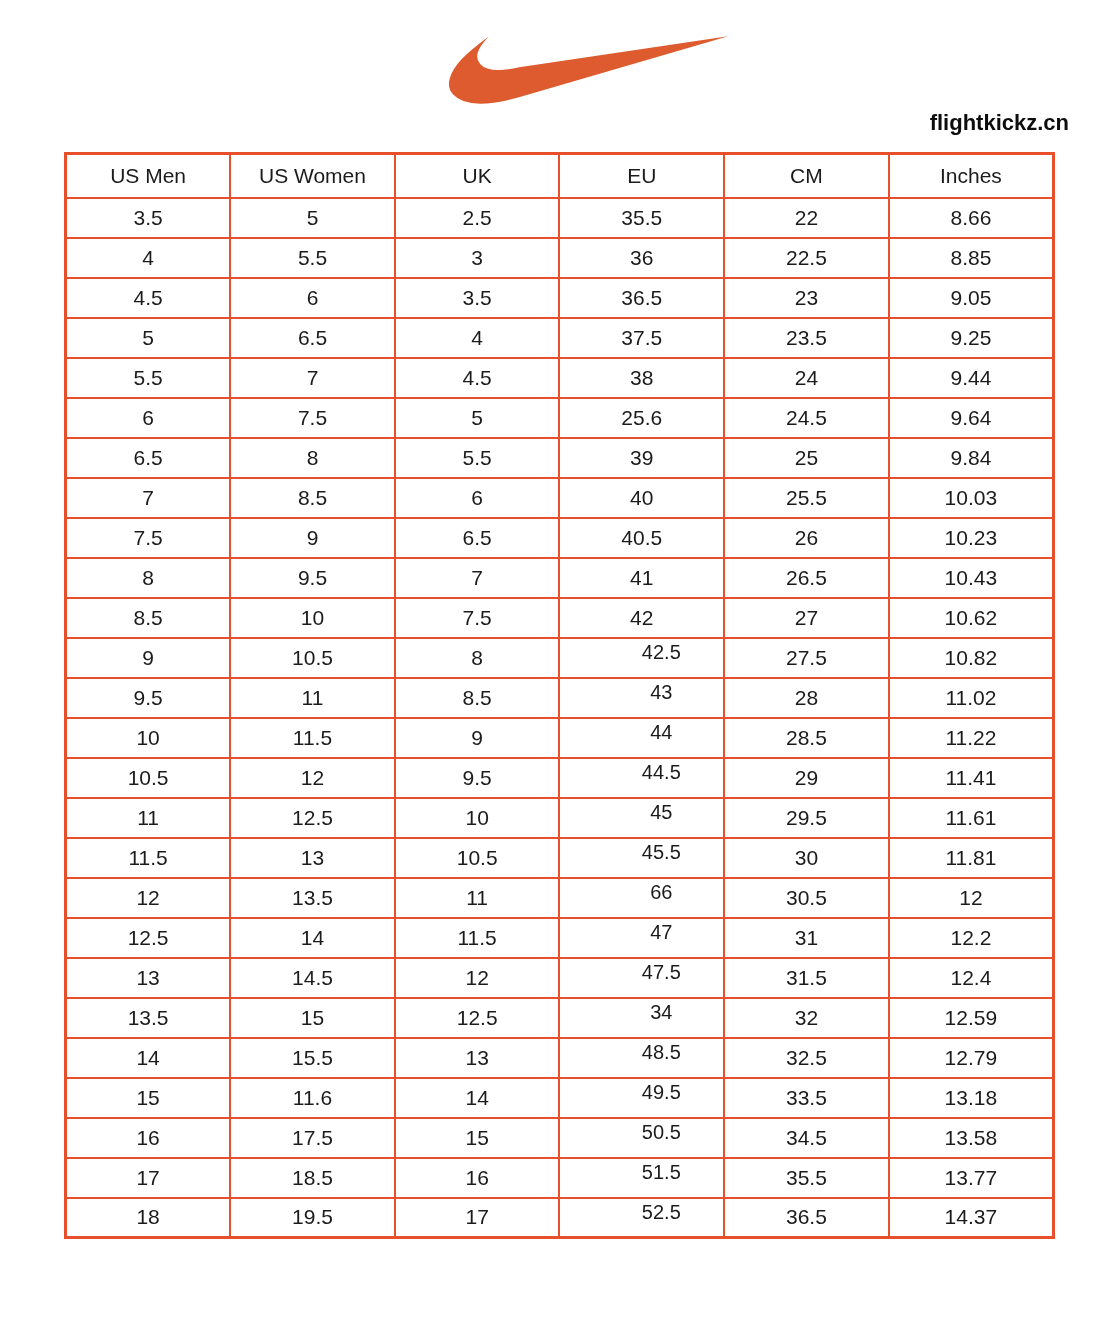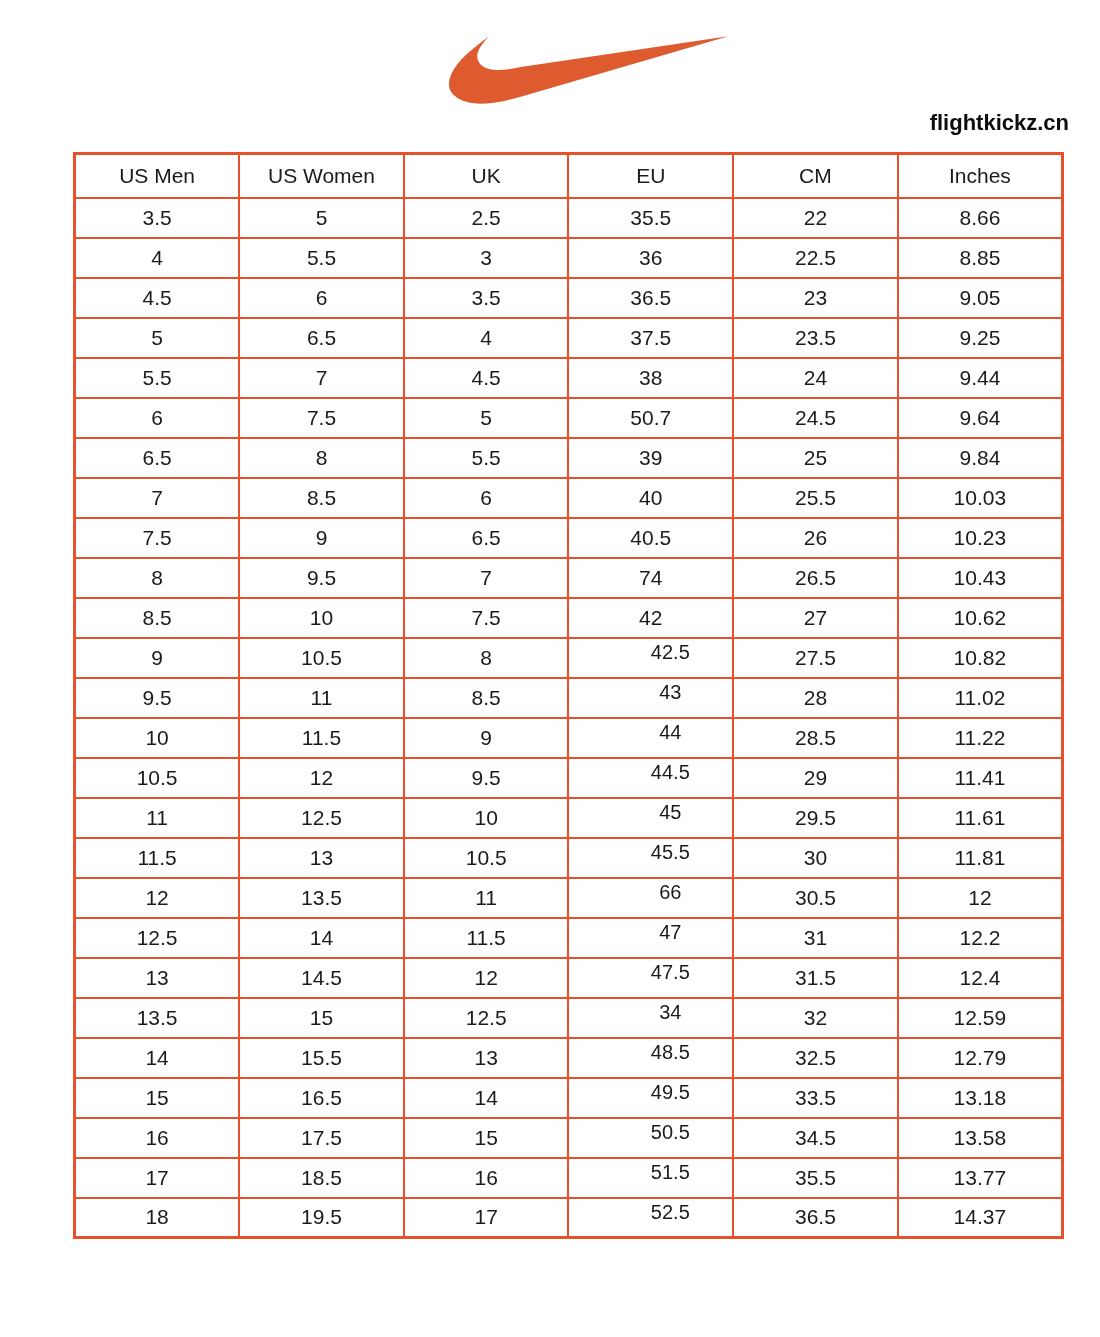--- a/index.html
+++ b/index.html
@@ -41,21 +41,21 @@
     right: 31px;
     top: 110px;
     font-size: 22px;
     font-weight: 600;
     letter-spacing: 0px;
     color: #0d0d0d;
   }
   .chart-area {
     position: absolute;
     top: 152px;
-    left: 40px;
+    left: 31px;
     display: flex;
     align-items: flex-start;
   }
   .side-bar {
     background: var(--bar);
   }
   .side-bar.left  { width: 33px; }
   .side-bar.right { width: 29px; }
   table.size-table {
     border-collapse: collapse;
@@ -151,21 +151,21 @@
             <td>7</td>
             <td>4.5</td>
             <td>38</td>
             <td>24</td>
             <td>9.44</td>
           </tr>
           <tr>
             <td>6</td>
             <td>7.5</td>
             <td>5</td>
-            <td>50.7</td>
+            <td>25.6</td>
             <td>24.5</td>
             <td>9.64</td>
           </tr>
           <tr>
             <td>6.5</td>
             <td>8</td>
             <td>5.5</td>
             <td>39</td>
             <td>25</td>
             <td>9.84</td>
@@ -183,21 +183,21 @@
             <td>9</td>
             <td>6.5</td>
             <td>40.5</td>
             <td>26</td>
             <td>10.23</td>
           </tr>
           <tr>
             <td>8</td>
             <td>9.5</td>
             <td>7</td>
-            <td>74</td>
+            <td>41</td>
             <td>26.5</td>
             <td>10.43</td>
           </tr>
           <tr>
             <td>8.5</td>
             <td>10</td>
             <td>7.5</td>
             <td>42</td>
             <td>27</td>
             <td>10.62</td>
@@ -285,21 +285,21 @@
           <tr>
             <td>14</td>
             <td>15.5</td>
             <td>13</td>
             <td class="eu-raised">48.5</td>
             <td>32.5</td>
             <td>12.79</td>
           </tr>
           <tr>
             <td>15</td>
-            <td>16.5</td>
+            <td>11.6</td>
             <td>14</td>
             <td class="eu-raised">49.5</td>
             <td>33.5</td>
             <td>13.18</td>
           </tr>
           <tr>
             <td>16</td>
             <td>17.5</td>
             <td>15</td>
             <td class="eu-raised">50.5</td>

